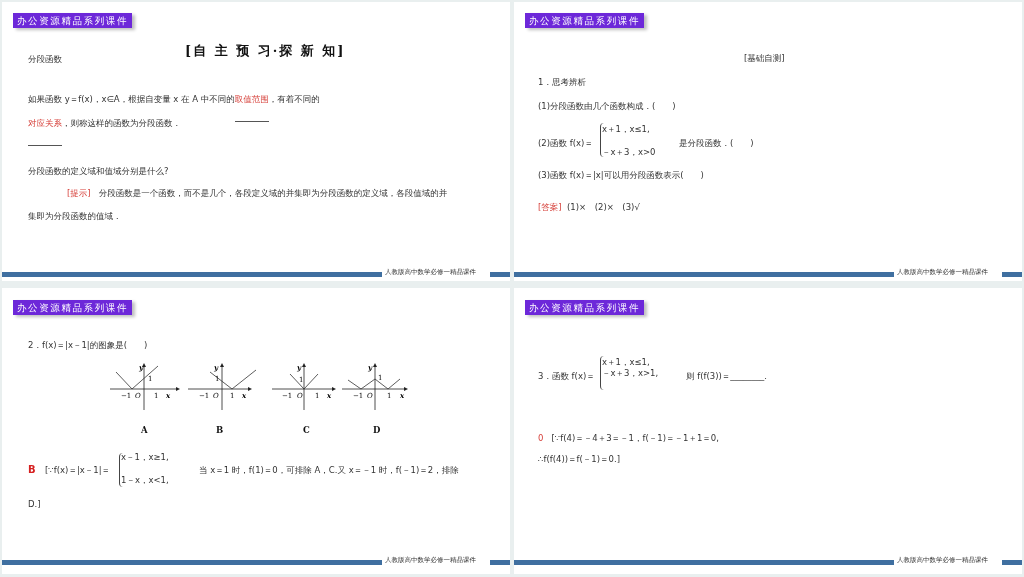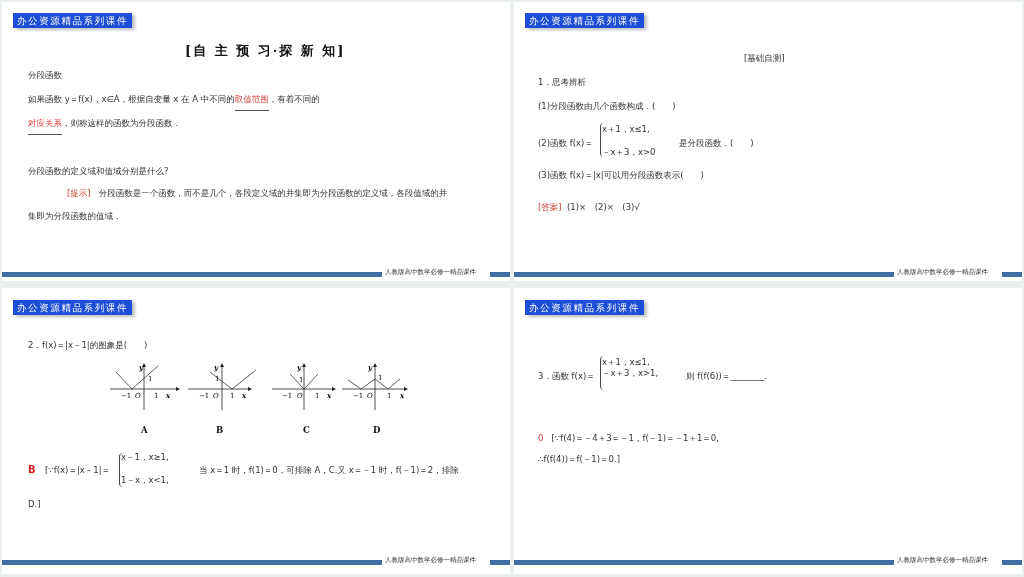--- a/index.html
+++ b/index.html
@@ -10,49 +10,49 @@
   .slide {
     position: absolute; background: #ffffff; overflow: hidden;
   }
   .s1 { left: 2px; top: 2px; width: 508px; height: 279px; }
   .s2 { left: 514px; top: 2px; width: 508px; height: 279px; }
   .s3 { left: 2px; top: 288px; width: 508px; height: 286px; }
   .s4 { left: 514px; top: 288px; width: 508px; height: 286px; }
 
   .tag {
     position: absolute; left: 11px; top: 11px; height: 15px; padding: 0 4px;
-    background: #1d4ed8; color: #fff; font-size: 9.5px; line-height: 15px; letter-spacing: 1.6px;
+    background: #6d28d9; color: #fff; font-size: 9.5px; line-height: 15px; letter-spacing: 1.6px;
     box-shadow: 3px 2px 3px rgba(0,0,0,0.25);
   }
   .s3 .tag, .s4 .tag { top: 12px; }
   .footer {
     position: absolute; left: 0; right: 0; height: 6px; 
   }
   .footer .bar-l { position: absolute; left: 0; width: 380px; height: 5px; background: #3f6fa0; top: 0; }
   .footer .bar-r { position: absolute; right: 0; width: 20px; height: 5px; background: #3f6fa0; top: 0; }
   .footer .ft { position: absolute; left: 383px; top: -4px; font-size: 6.5px; color: #333; white-space: nowrap; }
   .s1 .footer, .s2 .footer { top: 270px; }
   .s3 .footer, .s4 .footer { top: 272px; }
 
   .t { position: absolute; font-size: 8.5px; white-space: nowrap; color: #333; }
   .red { color: #d6403a; }
-  .ul { border-bottom: 1px solid #555; padding-bottom: 6px; }
+  .ul { border-bottom: 1px solid #555; padding-bottom: 17px; }
   .title { font-family: "DejaVu Serif", "Liberation Serif", serif; font-weight: bold; font-size: 13px; letter-spacing: 2px; color: #111; text-align: right; }
   .brace { position: absolute; width: 4px; border-left: 1px solid #444; border-radius: 4px 0 0 4px; }
   .graph { position: absolute; }
   .glabel { position: absolute; font-family: "DejaVu Serif", "Liberation Serif", serif; font-weight: bold; font-size: 8.5px; color: #111; }
   .bigB { font-weight: bold; color: #d62020; font-size: 10px; }
 </style>
 </head>
 <body>
 
 <div class="slide s1">
   <div class="tag">办公资源精品系列课件</div>
   <div class="t title" style="left:183px; top:40px;">[自 主 预 习·探 新 知]</div>
-  <div class="t" style="left:26px; top:68px;">分段函数</div>
+  <div class="t" style="left:26px; top:52px;">分段函数</div>
   <div class="t" style="left:26px; top:92px;">
     <span>如果函数 y＝f(x)，x∈A，根据自变量 x 在 A 中不同的</span><span class="red ul">取值范围</span><span>，有着不同的</span>
   </div>
   <div class="t" style="left:26px; top:116px;">
     <span class="red ul">对应关系</span><span>，则称这样的函数为分段函数．</span>
   </div>
   <div class="t" style="left:26px; top:164px;">分段函数的定义域和值域分别是什么?</div>
   <div class="t" style="left:26px; top:186px;padding-left:39px;">
     <span class="red">[提示]</span>&nbsp;&nbsp;&nbsp;<span>分段函数是一个函数，而不是几个，各段定义域的并集即为分段函数的定义域，各段值域的并</span>
   </div>
@@ -165,21 +165,21 @@
     <div class="bar-r"></div>
   </div>
 </div>
 
 <div class="slide s4">
   <div class="tag">办公资源精品系列课件</div>
   <div class="t" style="left:24px; top:83px;">3．函数 f(x)＝</div>
   <div class="brace" style="left:86px; top:68px; height:34px;"></div>
   <div class="t" style="left:88px; top:69px;">x＋1，x≤1,</div>
   <div class="t" style="left:88px; top:80px;">－x＋3，x&gt;1,</div>
-  <div class="t" style="left:172px; top:83px;">则 f(f(6))＝________.</div>
+  <div class="t" style="left:172px; top:83px;">则 f(f(3))＝________.</div>
   <div class="t" style="left:24px; top:145px;">
     <span class="red">0</span>&nbsp;&nbsp;&nbsp;<span>[∵f(4)＝－4＋3＝－1，f(－1)＝－1＋1＝0,</span>
   </div>
   <div class="t" style="left:24px; top:166px;">∴f(f(4))＝f(－1)＝0.]</div>
   <div class="footer">
     <div class="bar-l"></div>
     <div class="ft">人教版高中数学必修一精品课件</div>
     <div class="bar-r"></div>
   </div>
 </div>

